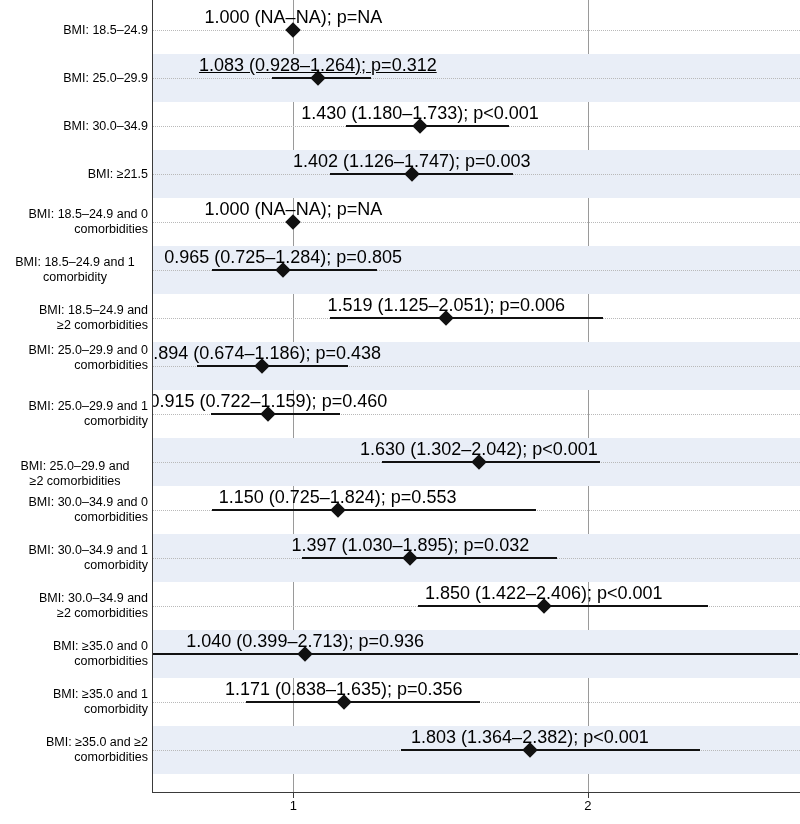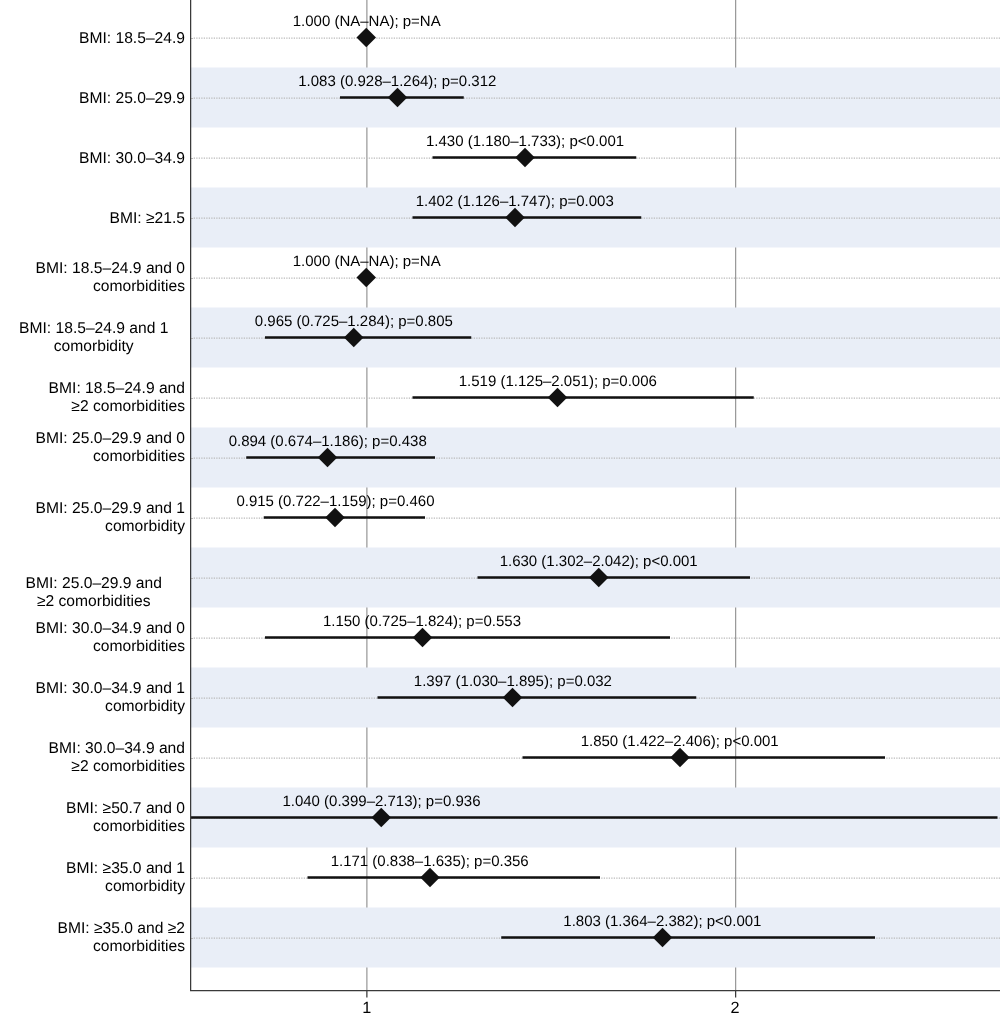--- a/index.html
+++ b/index.html
@@ -77,21 +77,21 @@
   }
   .label-wrap {
     position: absolute;
     left: 0;
     top: 0;
     width: 148px;
     height: 792px;
   }
   .est-label {
     position: absolute;
-    font-size: 12px;
+    font-size: 18px;
     line-height: 14px;
     color: #000000;
     white-space: nowrap;
     transform: translateX(-50%);
   }
   .ci-line {
     position: absolute;
     height: 2px;
     background: #111111;
   }
@@ -125,21 +125,21 @@
   <div class="plot-area" id="plot-area">
       <div class="vgrid" style="left: 141.382px;"></div>
       <div class="vgrid" style="left: 435.927px;"></div>
       <div class="row-dotline" style="top: 30px;"></div>
       <div class="point" style="left: 141.382px; top: 30px;"></div>
       <div class="est-label" style="left: 141.382px; top: 10px;">1.000 (NA–NA); p=NA</div>
       <div class="row-band shaded" style="top: 54px; height: 48px;"></div>
       <div class="row-dotline" style="top: 78px;"></div>
       <div class="ci-line" style="left: 120.175px; width: 98.9673px; top: 77px;"></div>
       <div class="point" style="left: 165.829px; top: 78px;"></div>
-      <div class="est-label" style="left: 165.829px; top: 58px;">1.083 (0.928–1.264); p=0.312</div>
+      <div class="est-label" style="left: 165.829px; top: 58px; text-decoration: underline;">1.083 (0.928–1.264); p=0.312</div>
       <div class="row-dotline" style="top: 126px;"></div>
       <div class="ci-line" style="left: 194.4px; width: 162.884px; top: 125px;"></div>
       <div class="point" style="left: 268.036px; top: 126px;"></div>
       <div class="est-label" style="left: 268.036px; top: 106px;">1.430 (1.180–1.733); p&lt;0.001</div>
       <div class="row-band shaded" style="top: 150px; height: 48px;"></div>
       <div class="row-dotline" style="top: 174px;"></div>
       <div class="ci-line" style="left: 178.495px; width: 182.913px; top: 173px;"></div>
       <div class="point" style="left: 259.789px; top: 174px;"></div>
       <div class="est-label" style="left: 259.789px; top: 154px;">1.402 (1.126–1.747); p=0.003</div>
       <div class="row-dotline" style="top: 222px;"></div>
@@ -239,21 +239,21 @@
       </div>
       <div class="row-label" style="top: 543px;">
         <div>BMI: 30.0–34.9 and 1</div>
         <div>comorbidity</div>
       </div>
       <div class="row-label" style="top: 591px;">
         <div>BMI: 30.0–34.9 and</div>
         <div>≥2 comorbidities</div>
       </div>
       <div class="row-label" style="top: 639px;">
-        <div>BMI: ≥50.7 and 0</div>
+        <div>BMI: ≥35.0 and 0</div>
         <div>comorbidities</div>
       </div>
       <div class="row-label" style="top: 687px;">
         <div>BMI: ≥35.0 and 1</div>
         <div>comorbidity</div>
       </div>
       <div class="row-label" style="top: 735px;">
         <div>BMI: ≥35.0 and ≥2</div>
         <div>comorbidities</div>
       </div>

